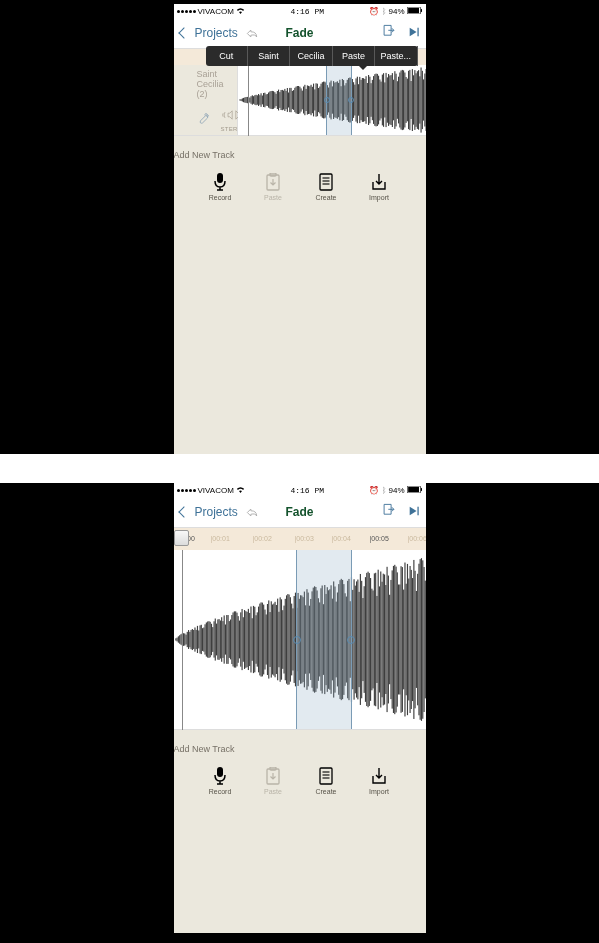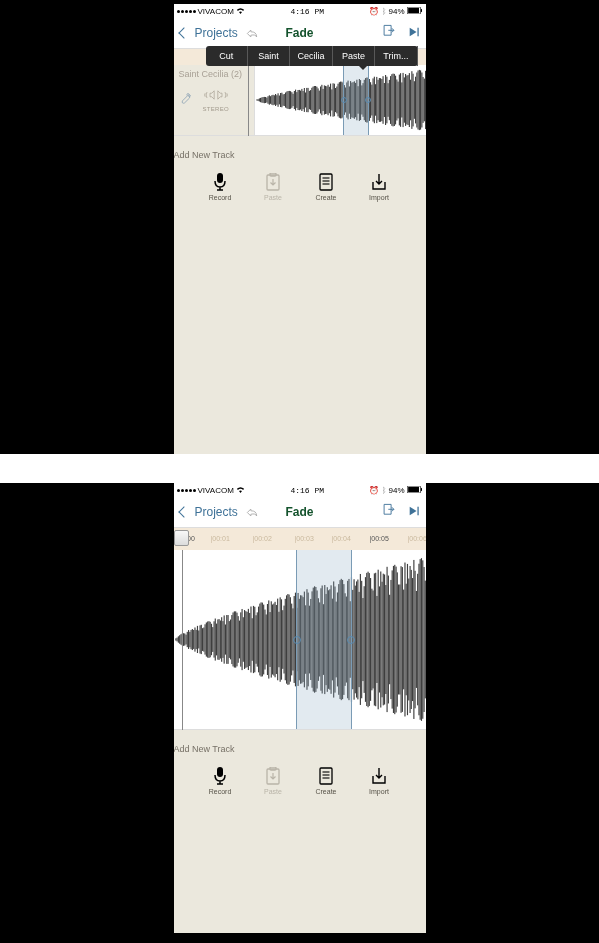--- a/index.html
+++ b/index.html
@@ -148,22 +148,22 @@
       z-index: 14;
     }
 
     
     .track-row {
       display: flex;
       height: 71px;
       border-bottom: 1px solid #ddd;
     }
     .track-info {
-      width: 81px;
-      padding: 4px 5px;
+      width: 64px;
+      padding: 4px 23px;
       border-right: 1px solid #ddd;
       background: #EBE8DD;
     }
     .track-name {
       font-size: 9px;
       color: #A9A196;
       margin-bottom: 8px;
     }
     .track-controls {
       display: flex;
@@ -316,21 +316,21 @@
           </svg>
       </span>
     </div>
   </div>
 
   <div class="context-menu">
     <div class="ctx-item">Cut</div>
     <div class="ctx-item">Saint</div>
     <div class="ctx-item">Cecilia</div>
     <div class="ctx-item">Paste</div>
-    <div class="ctx-item">Trim...</div>
+    <div class="ctx-item">Paste...</div>
     <div class="ctx-arrow"></div>
   </div>
 
   <div class="timeline">
     <div class="playhead-knob" style="left:68px"></div>
     <span class="time-tick" style="left:78px">|00:00</span>
     <span class="time-tick" style="left:195px">|00:05</span>
   </div>
 
   <div class="playhead-line" style="left:74px; top:61px; height:71px;"></div>

